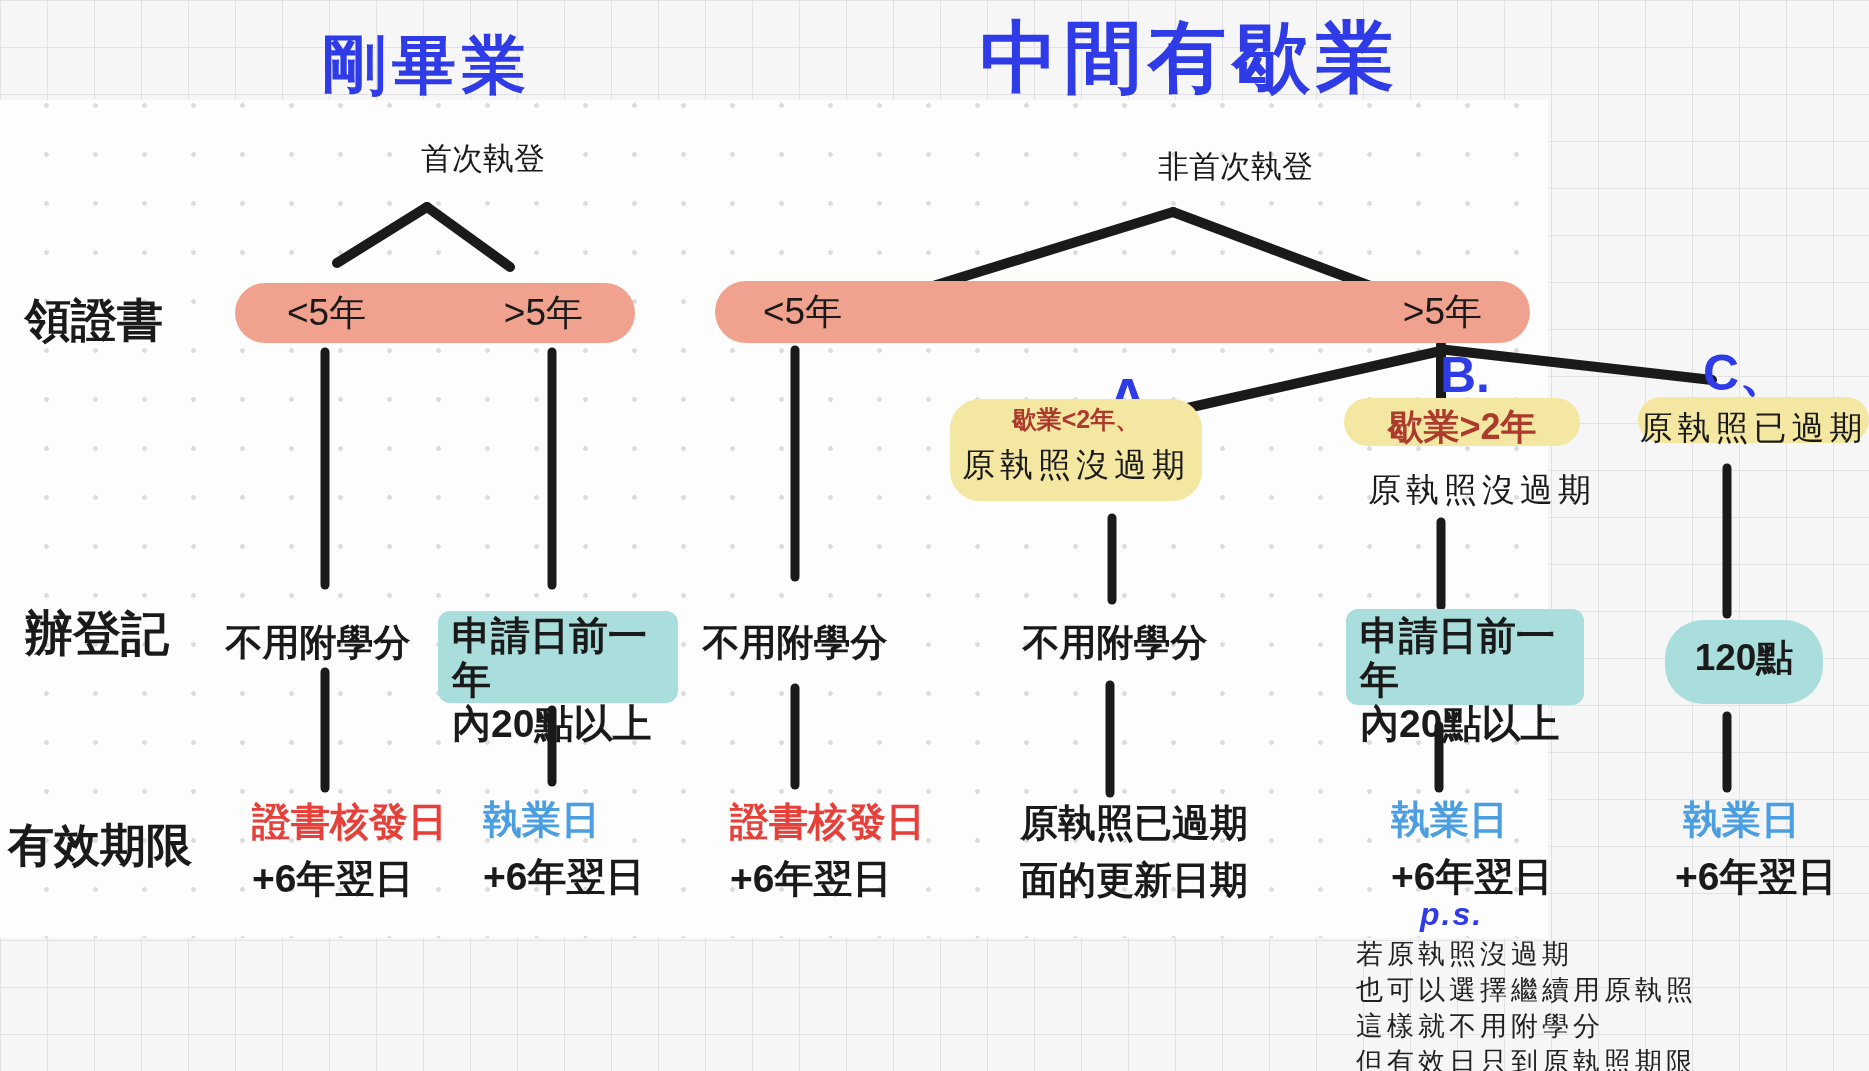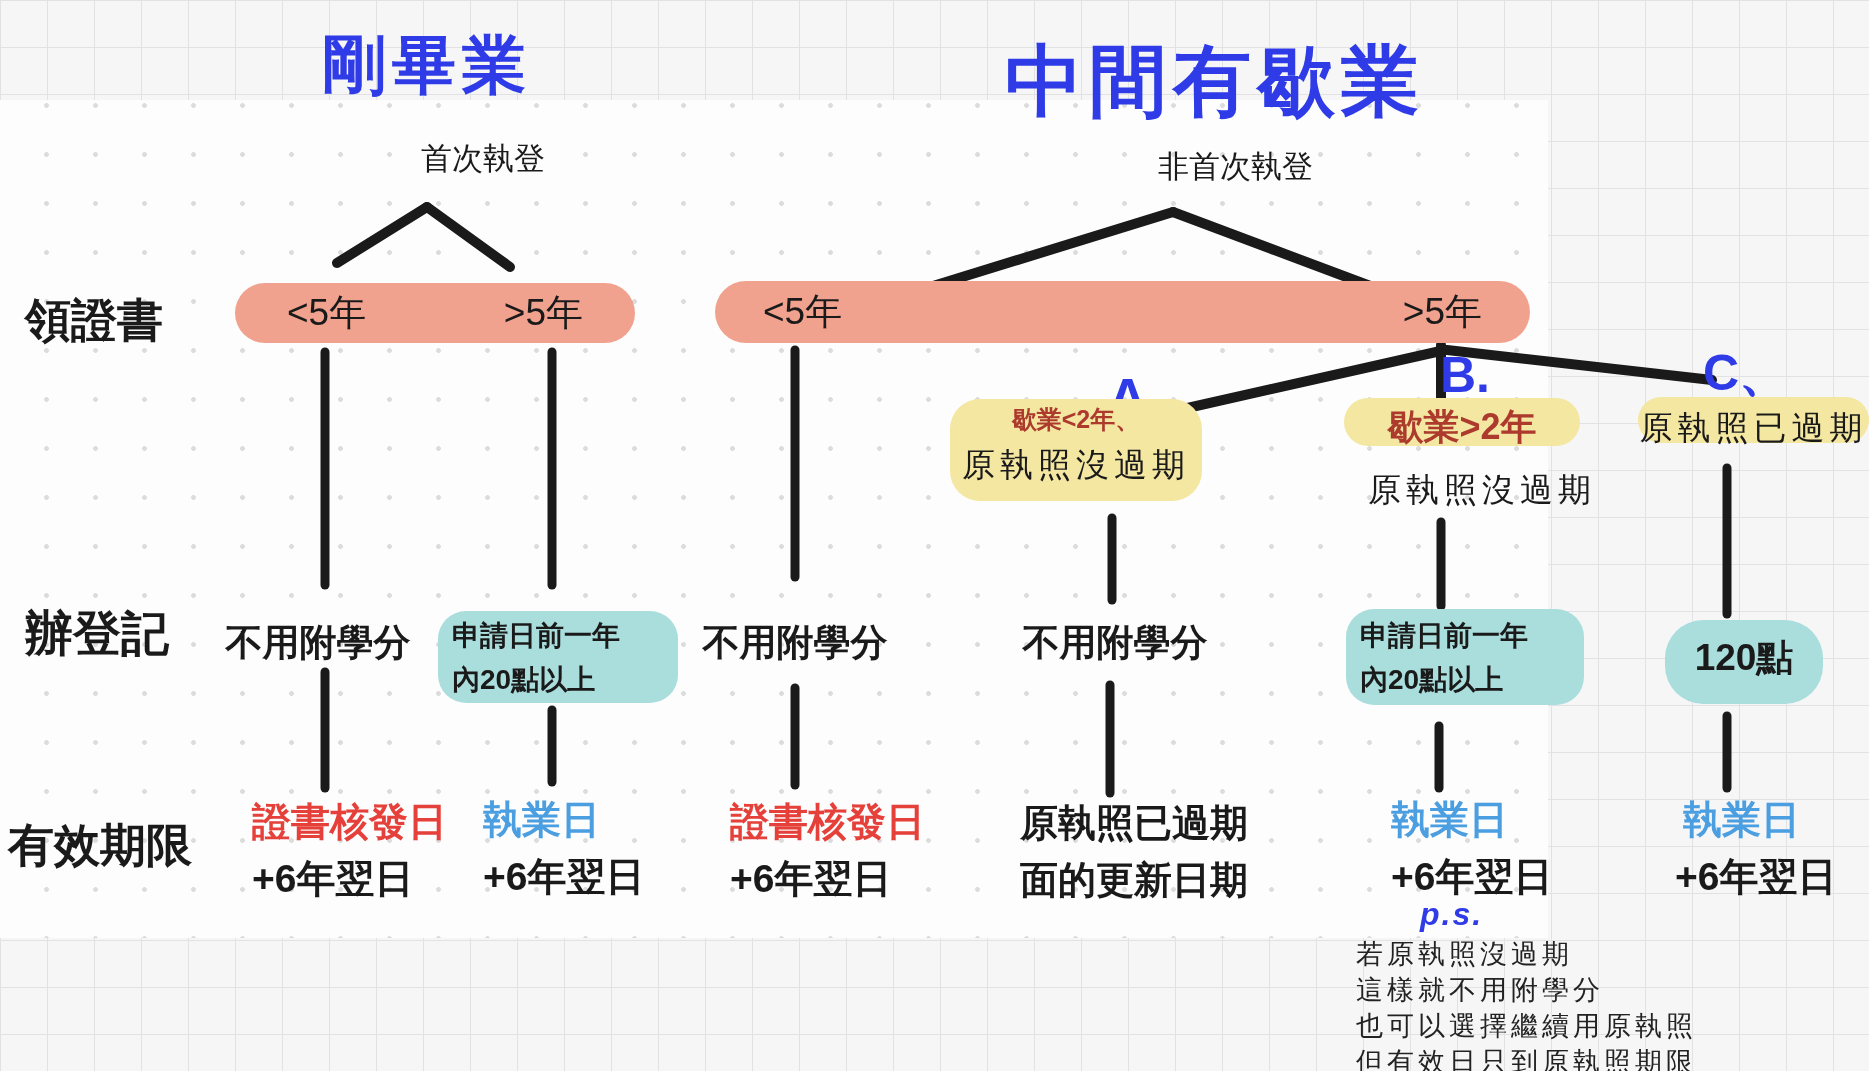--- a/index.html
+++ b/index.html
@@ -27,21 +27,21 @@
   .hw-blue{color:var(--handwriting-blue,#2e3be6);font-weight:600;letter-spacing:6px;}
   .printed{font-weight:700;}
   .node{font-size:31px;font-weight:400;text-align:right;}
   .lbl{font-size:46px;font-weight:700;}
   .pill-salmon{
     background:var(--salmon-pill,#f0a28e);border-radius:32px;
     display:flex;align-items:center;justify-content:space-between;
     font-size:37px;font-weight:400;
   }
   .hl-yellow{background:var(--yellow-highlight,#f4e7a2);border-radius:30px;text-align:center;}
-  .hl-teal{background:var(--teal-highlight,#a9dedc);border-radius:28px;font-size:28px;font-weight:700;line-height:44px;}
+  .hl-teal{background:var(--teal-highlight,#a9dedc);border-radius:12px;font-size:39px;font-weight:700;line-height:44px;}
   .darkred{color:var(--dark-red-text,#ac3b2e);}
   .hand{font-weight:400;letter-spacing:5px;}
   .reg{font-size:37px;font-weight:700;text-align:center;}
   .val{font-size:39px;line-height:57px;font-weight:700;}
   .red{color:var(--red-text,#e5403a);}
   .blue{color:var(--blue-date-text,#4b9fe1);}
   .ps-lines{font-size:27px;line-height:36px;letter-spacing:4px;color:#222;}
   .abc{font-size:54px;letter-spacing:0;}
 </style>
 </head>
@@ -69,21 +69,21 @@
     <line x1="1112" y1="518" x2="1112" y2="600"></line>
     <line x1="1110" y1="685" x2="1110" y2="793"></line>
     <line x1="1441" y1="522" x2="1441" y2="606"></line>
     <line x1="1439" y1="726" x2="1439" y2="788"></line>
     <line x1="1727" y1="468" x2="1727" y2="614"></line>
     <line x1="1727" y1="716" x2="1727" y2="788"></line>
   </g>
 </svg>
 
 <div class="abs layer hw-blue" style="left:322px;top:22px;font-size:64px;">剛畢業</div>
-<div class="abs layer hw-blue" style="left:980px;top:30px;font-size:78px;margin-left:25px;">中間有歇業</div>
+<div class="abs layer hw-blue" style="left:980px;top:6px;font-size:78px;">中間有歇業</div>
 
 <div class="abs layer node" style="left:325px;top:138px;width:220px;">首次執登</div>
 <div class="abs layer node" style="left:1048px;top:146px;width:265px;">非首次執登</div>
 
 <div class="abs layer lbl" style="left:25px;top:290px;">領證書</div>
 <div class="abs layer lbl" style="left:25px;top:602px;font-size:48px;">辦登記</div>
 <div class="abs layer lbl" style="left:8px;top:815px;">有效期限</div>
 
 <div class="abs layer pill-salmon" style="left:235px;top:283px;width:400px;height:60px;padding:0 52px;box-sizing:border-box;">
   <span>&lt;5年</span>
@@ -142,16 +142,16 @@
   <div>+6年翌日</div>
 </div>
 <div class="abs layer val" style="left:1675px;top:791px;">
   <div class="blue" style="padding-left:8px;">執業日</div>
   <div>+6年翌日</div>
 </div>
 
 <div class="abs layer hw-blue" style="left:1420px;top:896px;font-size:32px;letter-spacing:2px;font-style:italic;">p.s.</div>
 <div class="abs layer ps-lines" style="left:1356px;top:936px;">
   <div>若原執照沒過期</div>
+  <div>也可以選擇繼續用原執照</div>
   <div>這樣就不用附學分</div>
-  <div>也可以選擇繼續用原執照</div>
   <div>但有效日只到原執照期限</div>
 </div>
 
 </body></html>

